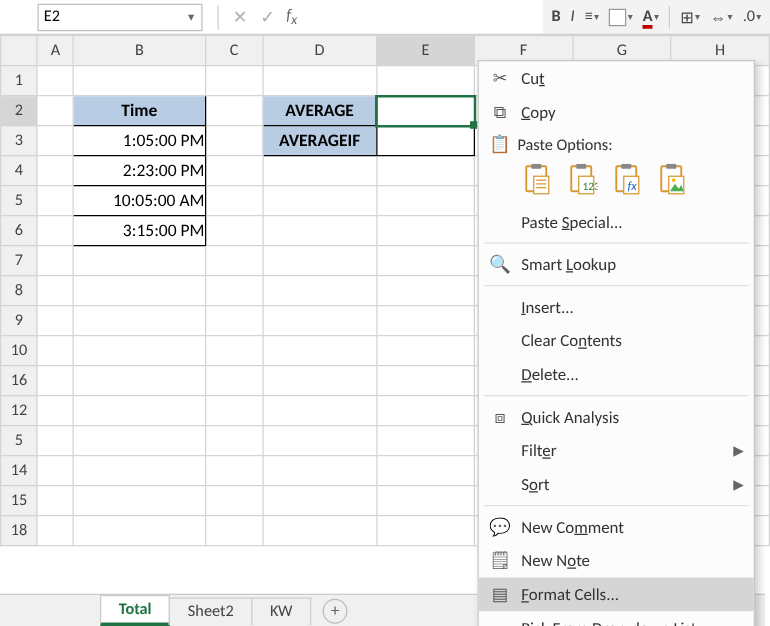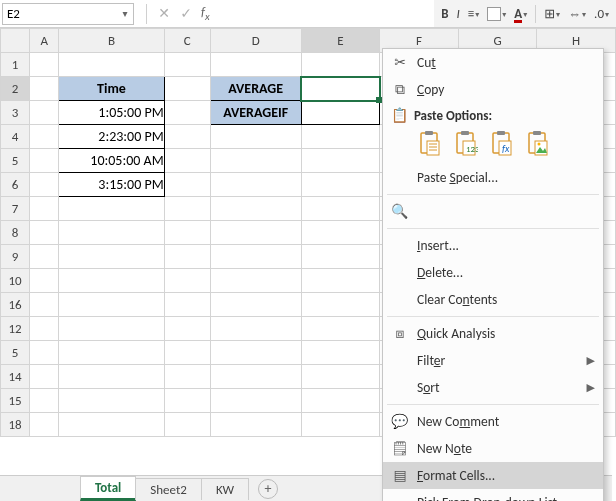--- a/index.html
+++ b/index.html
@@ -13,20 +13,21 @@
     overflow: hidden;
     position: relative;
   }
   
   .topbar {
     display: flex;
     align-items: center;
     height: 28px;
     border-bottom: 1px solid #d0d0d0;
     background: #fff;
+    padding-left: 28px;
   }
   .namebox-wrap {
     display: flex;
     align-items: center;
     width: 132px;
     height: 22px;
     border: 1px solid #c0c0c0;
     margin-left: 2px;
     background: #fff;
   }
@@ -248,21 +249,21 @@
     width: 22px;
     text-align: center;
     font-size: 14px;
     color: #555;
     flex-shrink: 0;
   }
   .ctxlabel { flex: 1; padding-left: 6px;}
   .ctxarrow { color: #666; font-size: 11px;}
   .ctxheader {
     padding: 4px 6px 2px 34px;
-    font-weight: bold;
+    font-weight: normal;
     color: #333;
     font-size: 13px;
   }
   .ctxsep {
     height: 1px; background: #e0e0e0; margin: 3px 4px;
   }
   .paste-icons {
     display:flex; gap:10px; padding: 4px 6px 6px 34px;
   }
   .picon {
@@ -571,33 +572,34 @@
         </svg>
     </div>
   </div>
   <div class="ctxitem">
     <span class="ctxicon"></span>
     <span class="ctxlabel">Paste <u>S</u>pecial...</span>
   </div>
   <div class="ctxsep"></div>
   <div class="ctxitem">
     <span class="ctxicon" style="color:#1e88e5;">🔍</span>
+    <span class="ctxlabel">Smart <u>L</u>ookup</span>
   </div>
   <div class="ctxsep"></div>
   <div class="ctxitem">
     <span class="ctxicon"></span>
     <span class="ctxlabel"><u>I</u>nsert...</span>
   </div>
   <div class="ctxitem">
     <span class="ctxicon"></span>
+    <span class="ctxlabel">Clear Co<u>n</u>tents</span>
+  </div>
+  <div class="ctxitem">
+    <span class="ctxicon"></span>
     <span class="ctxlabel"><u>D</u>elete...</span>
-  </div>
-  <div class="ctxitem">
-    <span class="ctxicon"></span>
-    <span class="ctxlabel">Clear Co<u>n</u>tents</span>
   </div>
   <div class="ctxsep"></div>
   <div class="ctxitem">
     <span class="ctxicon">⧈</span>
     <span class="ctxlabel"><u>Q</u>uick Analysis</span>
   </div>
   <div class="ctxitem">
     <span class="ctxicon"></span>
     <span class="ctxlabel">Filt<u>e</u>r</span>
     <span class="ctxarrow">▶</span>

